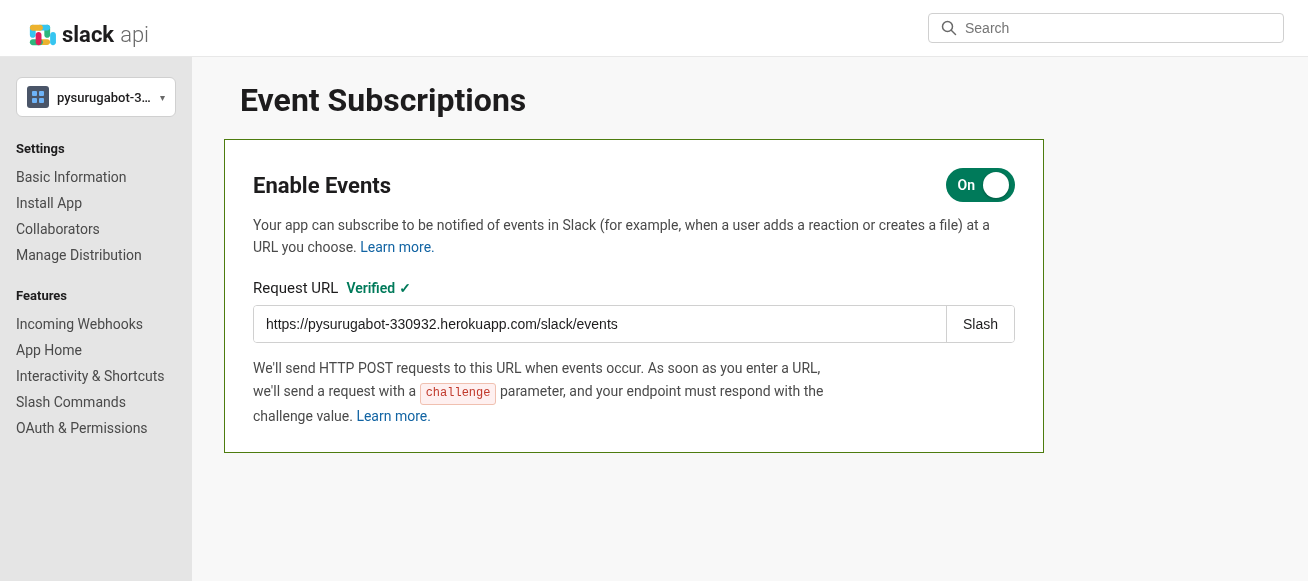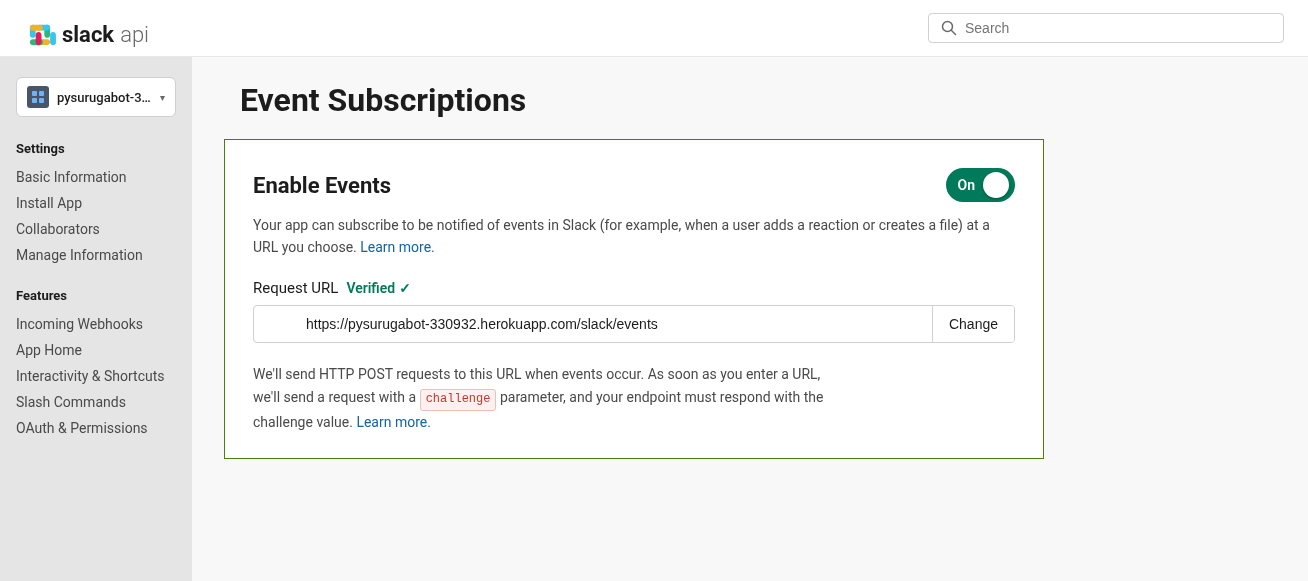--- a/index.html
+++ b/index.html
@@ -231,22 +231,21 @@
     .verified-check {
       font-size: 14px;
     }
 
     .url-input-row {
       display: flex;
       align-items: center;
       border: 1px solid #d0d0d0;
       border-radius: 4px;
       overflow: hidden;
-      margin-bottom: 20px;
-      padding-left: 40px;
+      margin-bottom: 14px;
     }
     .url-input {
       flex: 1;
       padding: 10px 12px;
       font-size: 14px;
       border: none;
       outline: none;
       color: #1d1c1d;
       background: #fff;
     }
@@ -331,21 +330,21 @@
       <li>
         <a href="#">Basic Information</a>
       </li>
       <li>
         <a href="#">Install App</a>
       </li>
       <li>
         <a href="#">Collaborators</a>
       </li>
       <li>
-        <a href="#">Manage Information</a>
+        <a href="#">Manage Distribution</a>
       </li>
     </ul>
 
     <p class="sidebar-section-label">Features</p>
     <ul class="sidebar-nav">
       <li>
         <a href="#">Incoming Webhooks</a>
       </li>
       <li>
         <a href="#">App Home</a>
@@ -384,21 +383,21 @@
       <div class="request-url-label-row">
         <span class="request-url-label">Request URL</span>
         <div class="verified-badge">
           <span>Verified</span>
           <span class="verified-check">✓</span>
         </div>
       </div>
 
       <div class="url-input-row">
         <input type="text" class="url-input" value="https://pysurugabot-330932.herokuapp.com/slack/events" style="">
-        <button class="change-btn">Change</button>
+        <button class="change-btn">Slash</button>
       </div>
 
       <p class="http-description">
         <span>We'll send HTTP POST requests to this URL when events occur. As soon as you enter a URL,</span><br>
         <span>we'll send a request with a</span>
         <span class="code-badge">challenge</span>
         <span>parameter, and your endpoint must respond with the</span><br>
         <span>challenge value.</span>
         <a href="#">Learn more.</a>
       </p>

